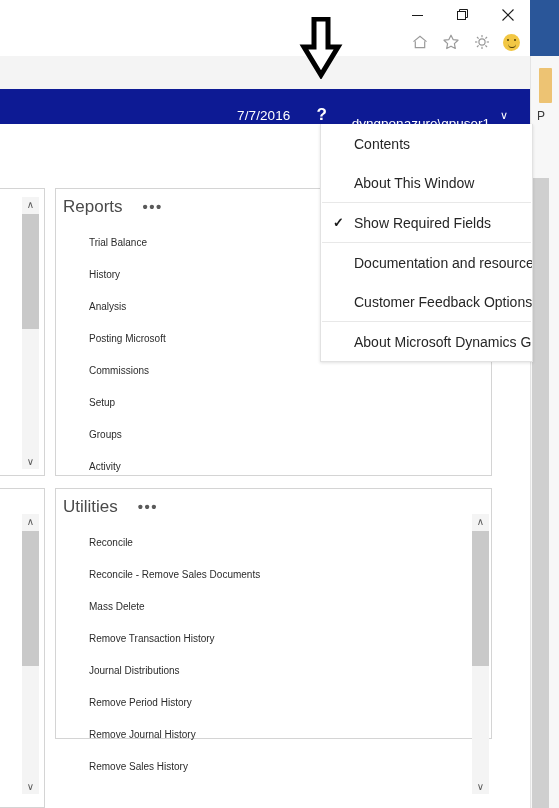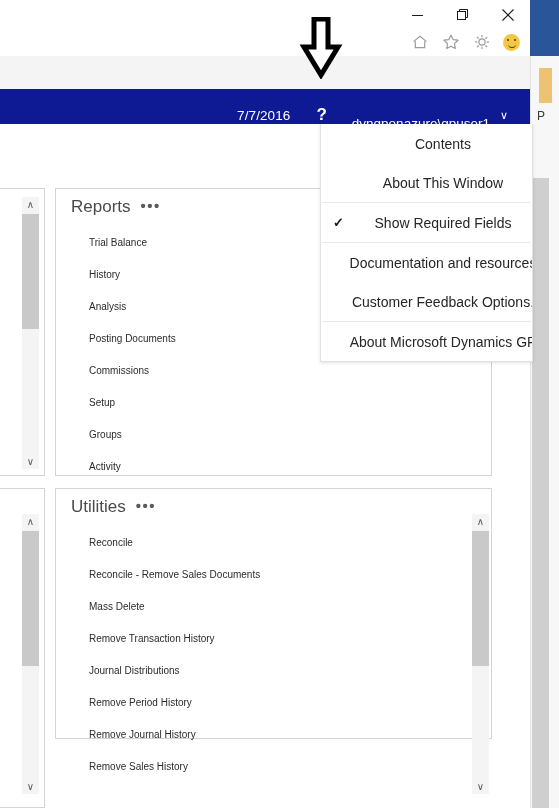--- a/index.html
+++ b/index.html
@@ -171,21 +171,20 @@
   }
   .menu-item {
     height: 39px;
     display: flex;
     align-items: center;
     font-size: 14px;
     color: #262626;
     white-space: nowrap;
     padding-left: 33px;
     box-sizing: border-box;
-    justify-content: center;
   }
   .menu-item .check {
     position: absolute;
     left: 12px;
     font-size: 13px;
     color: #1b1b1b;
     font-weight: bold;
   }
   .menu-item.has-check { position: relative; }
   .menu-sep {
@@ -251,24 +250,24 @@
     box-sizing: border-box;
   }
   #card-reports { left: 55px; top: 64px; width: 437px; height: 288px; }
   #card-utilities { left: 55px; top: 364px; width: 437px; height: 251px; }
 
   .card-title {
     font-size: 17px;
     color: #4a4a4a;
     font-weight: normal;
     position: absolute;
-    left: 15px; top: 8px;
-    display: flex;
-    align-items: center;
-    gap: 10px;
+    left: 7px; top: 8px;
+    display: flex;
+    align-items: flex-end;
+    gap: 20px;
   }
   .dots {
     letter-spacing: 1.5px;
     font-size: 15px;
     color: #5a5a5a;
     font-weight: bold;
     position: relative;
     top: -2px;
   }
   .card-list {
@@ -388,21 +387,21 @@
 
   <div class="card" id="card-reports">
     <div class="card-title">
       <span>Reports</span>
       <span class="dots">•••</span>
     </div>
     <div class="card-list">
       <div class="row">Trial Balance</div>
       <div class="row">History</div>
       <div class="row">Analysis</div>
-      <div class="row">Posting Documents</div>
+      <div class="row">Posting Microsoft</div>
       <div class="row">Commissions</div>
       <div class="row">Setup</div>
       <div class="row">Groups</div>
       <div class="row">Activity</div>
     </div>
   </div>
 
   <div class="card" id="card-utilities">
     <div class="card-title">
       <span>Utilities</span>

